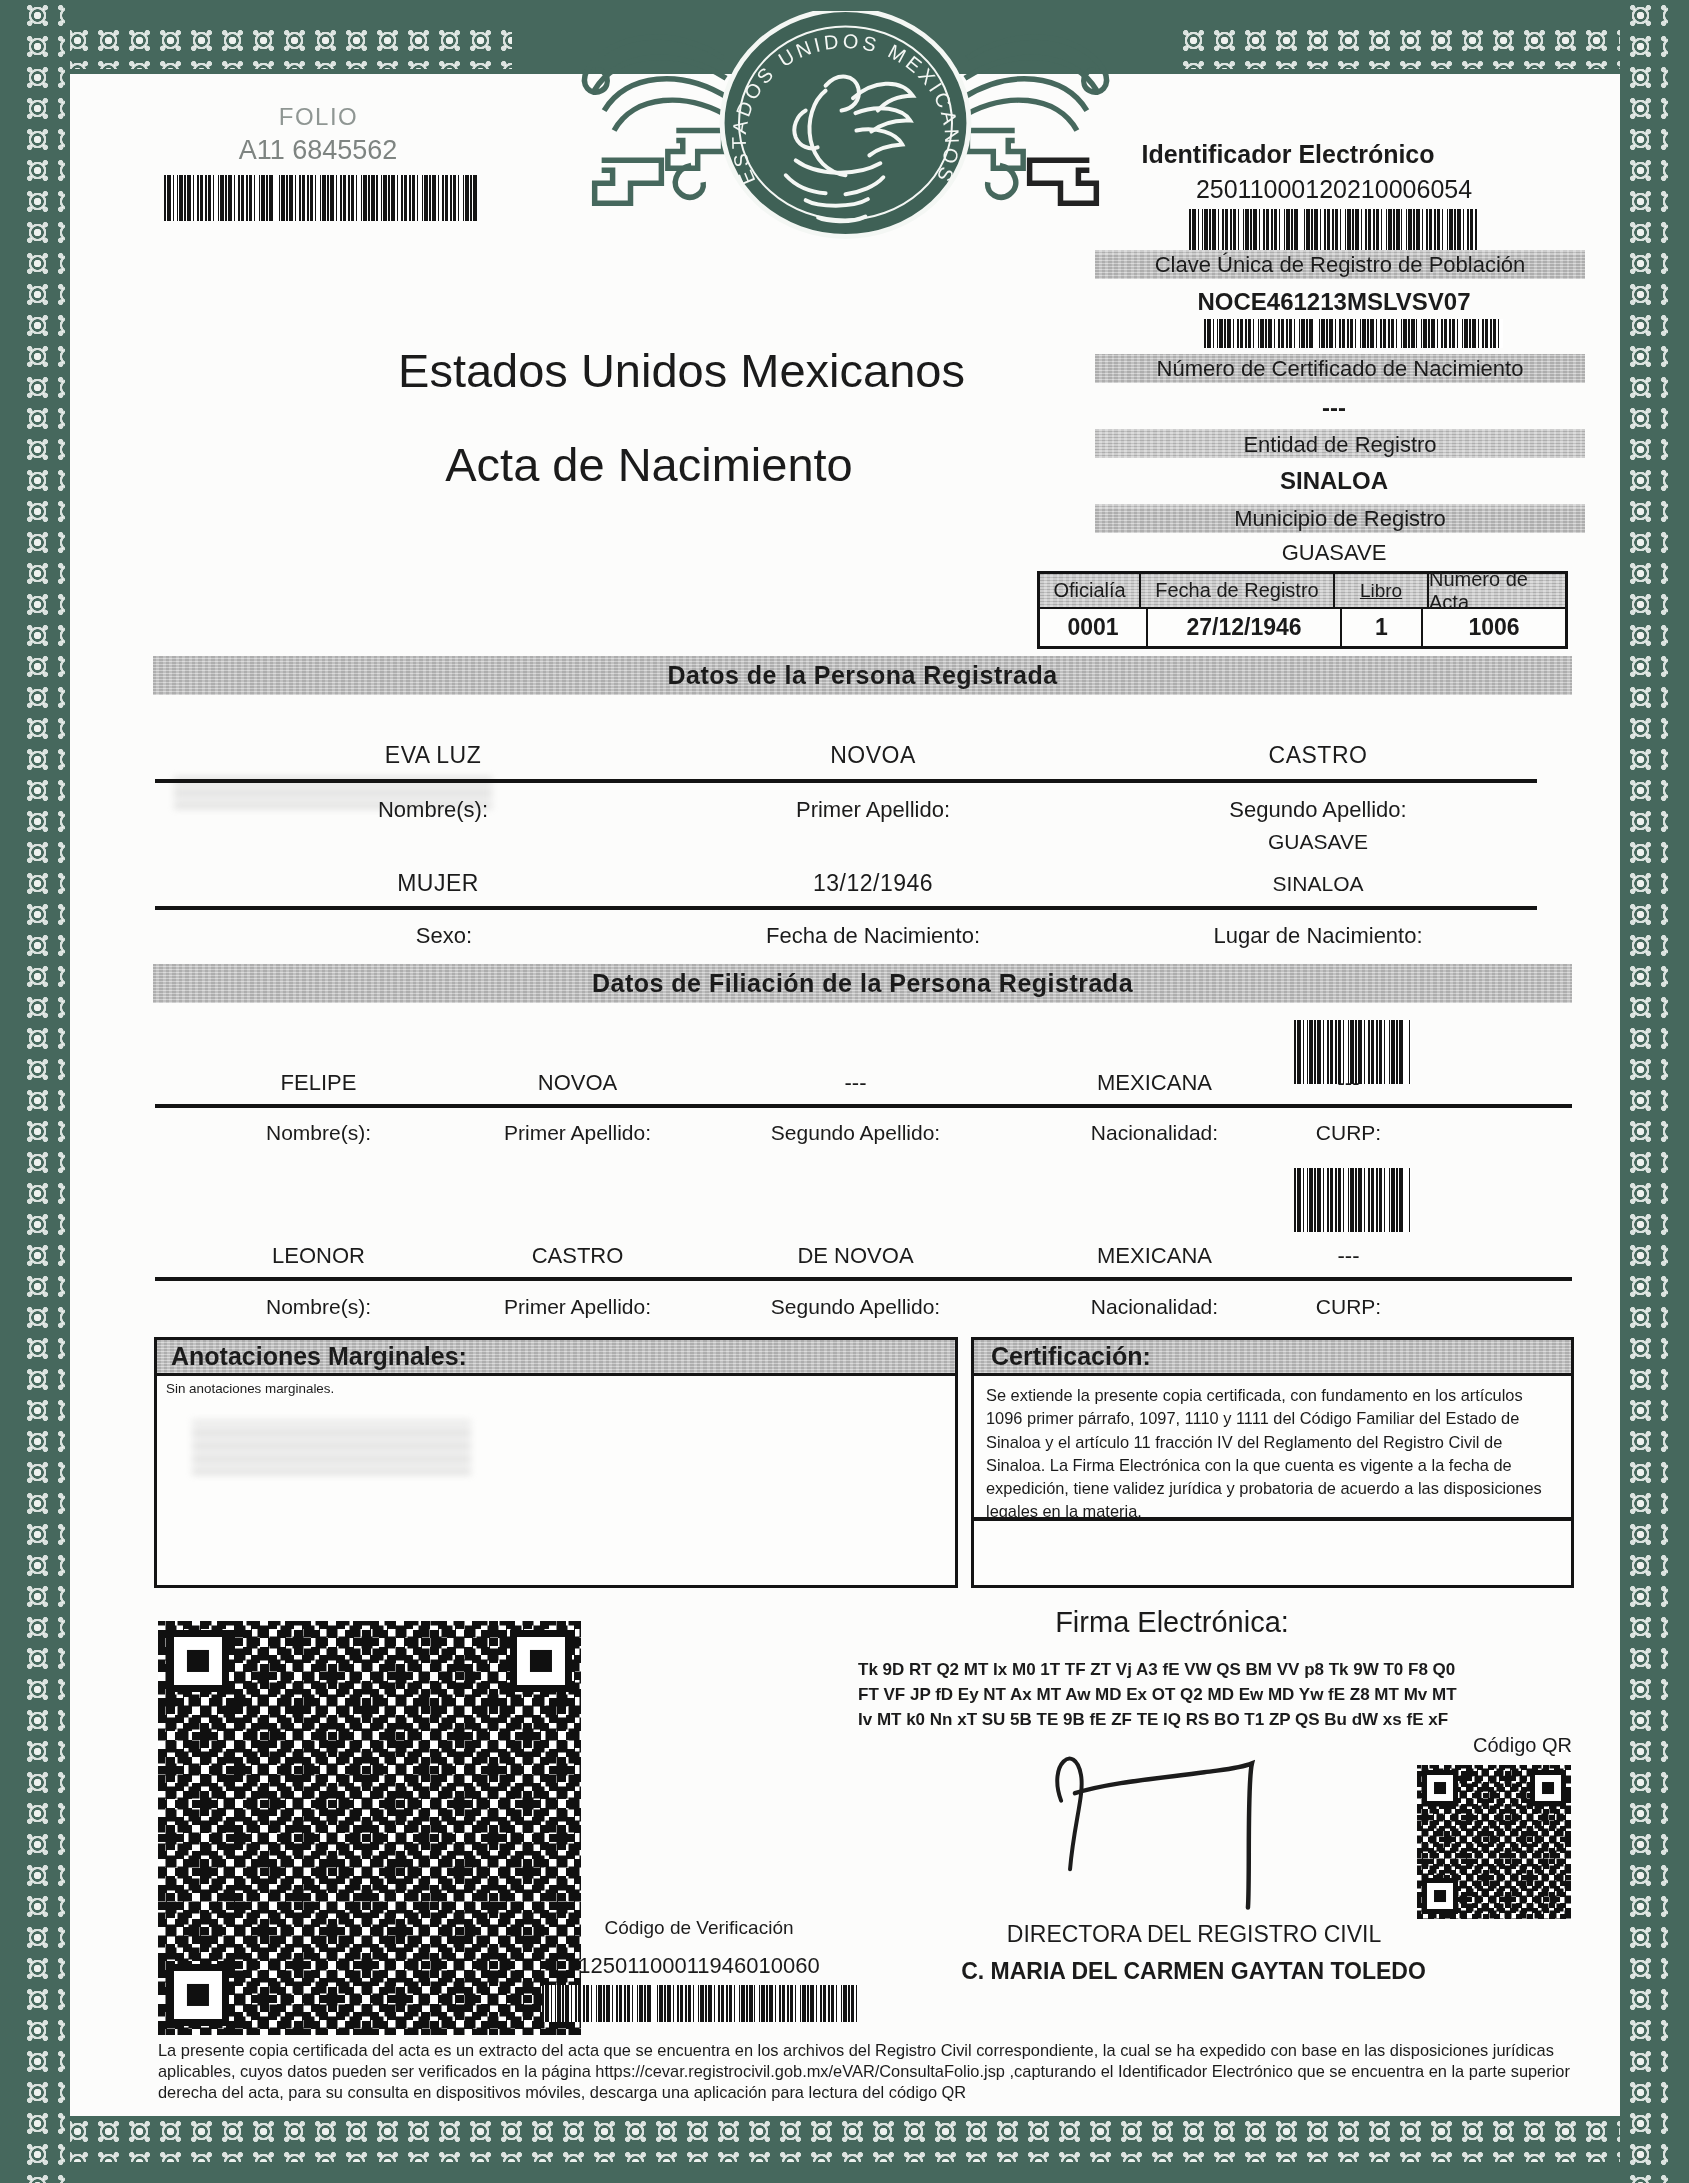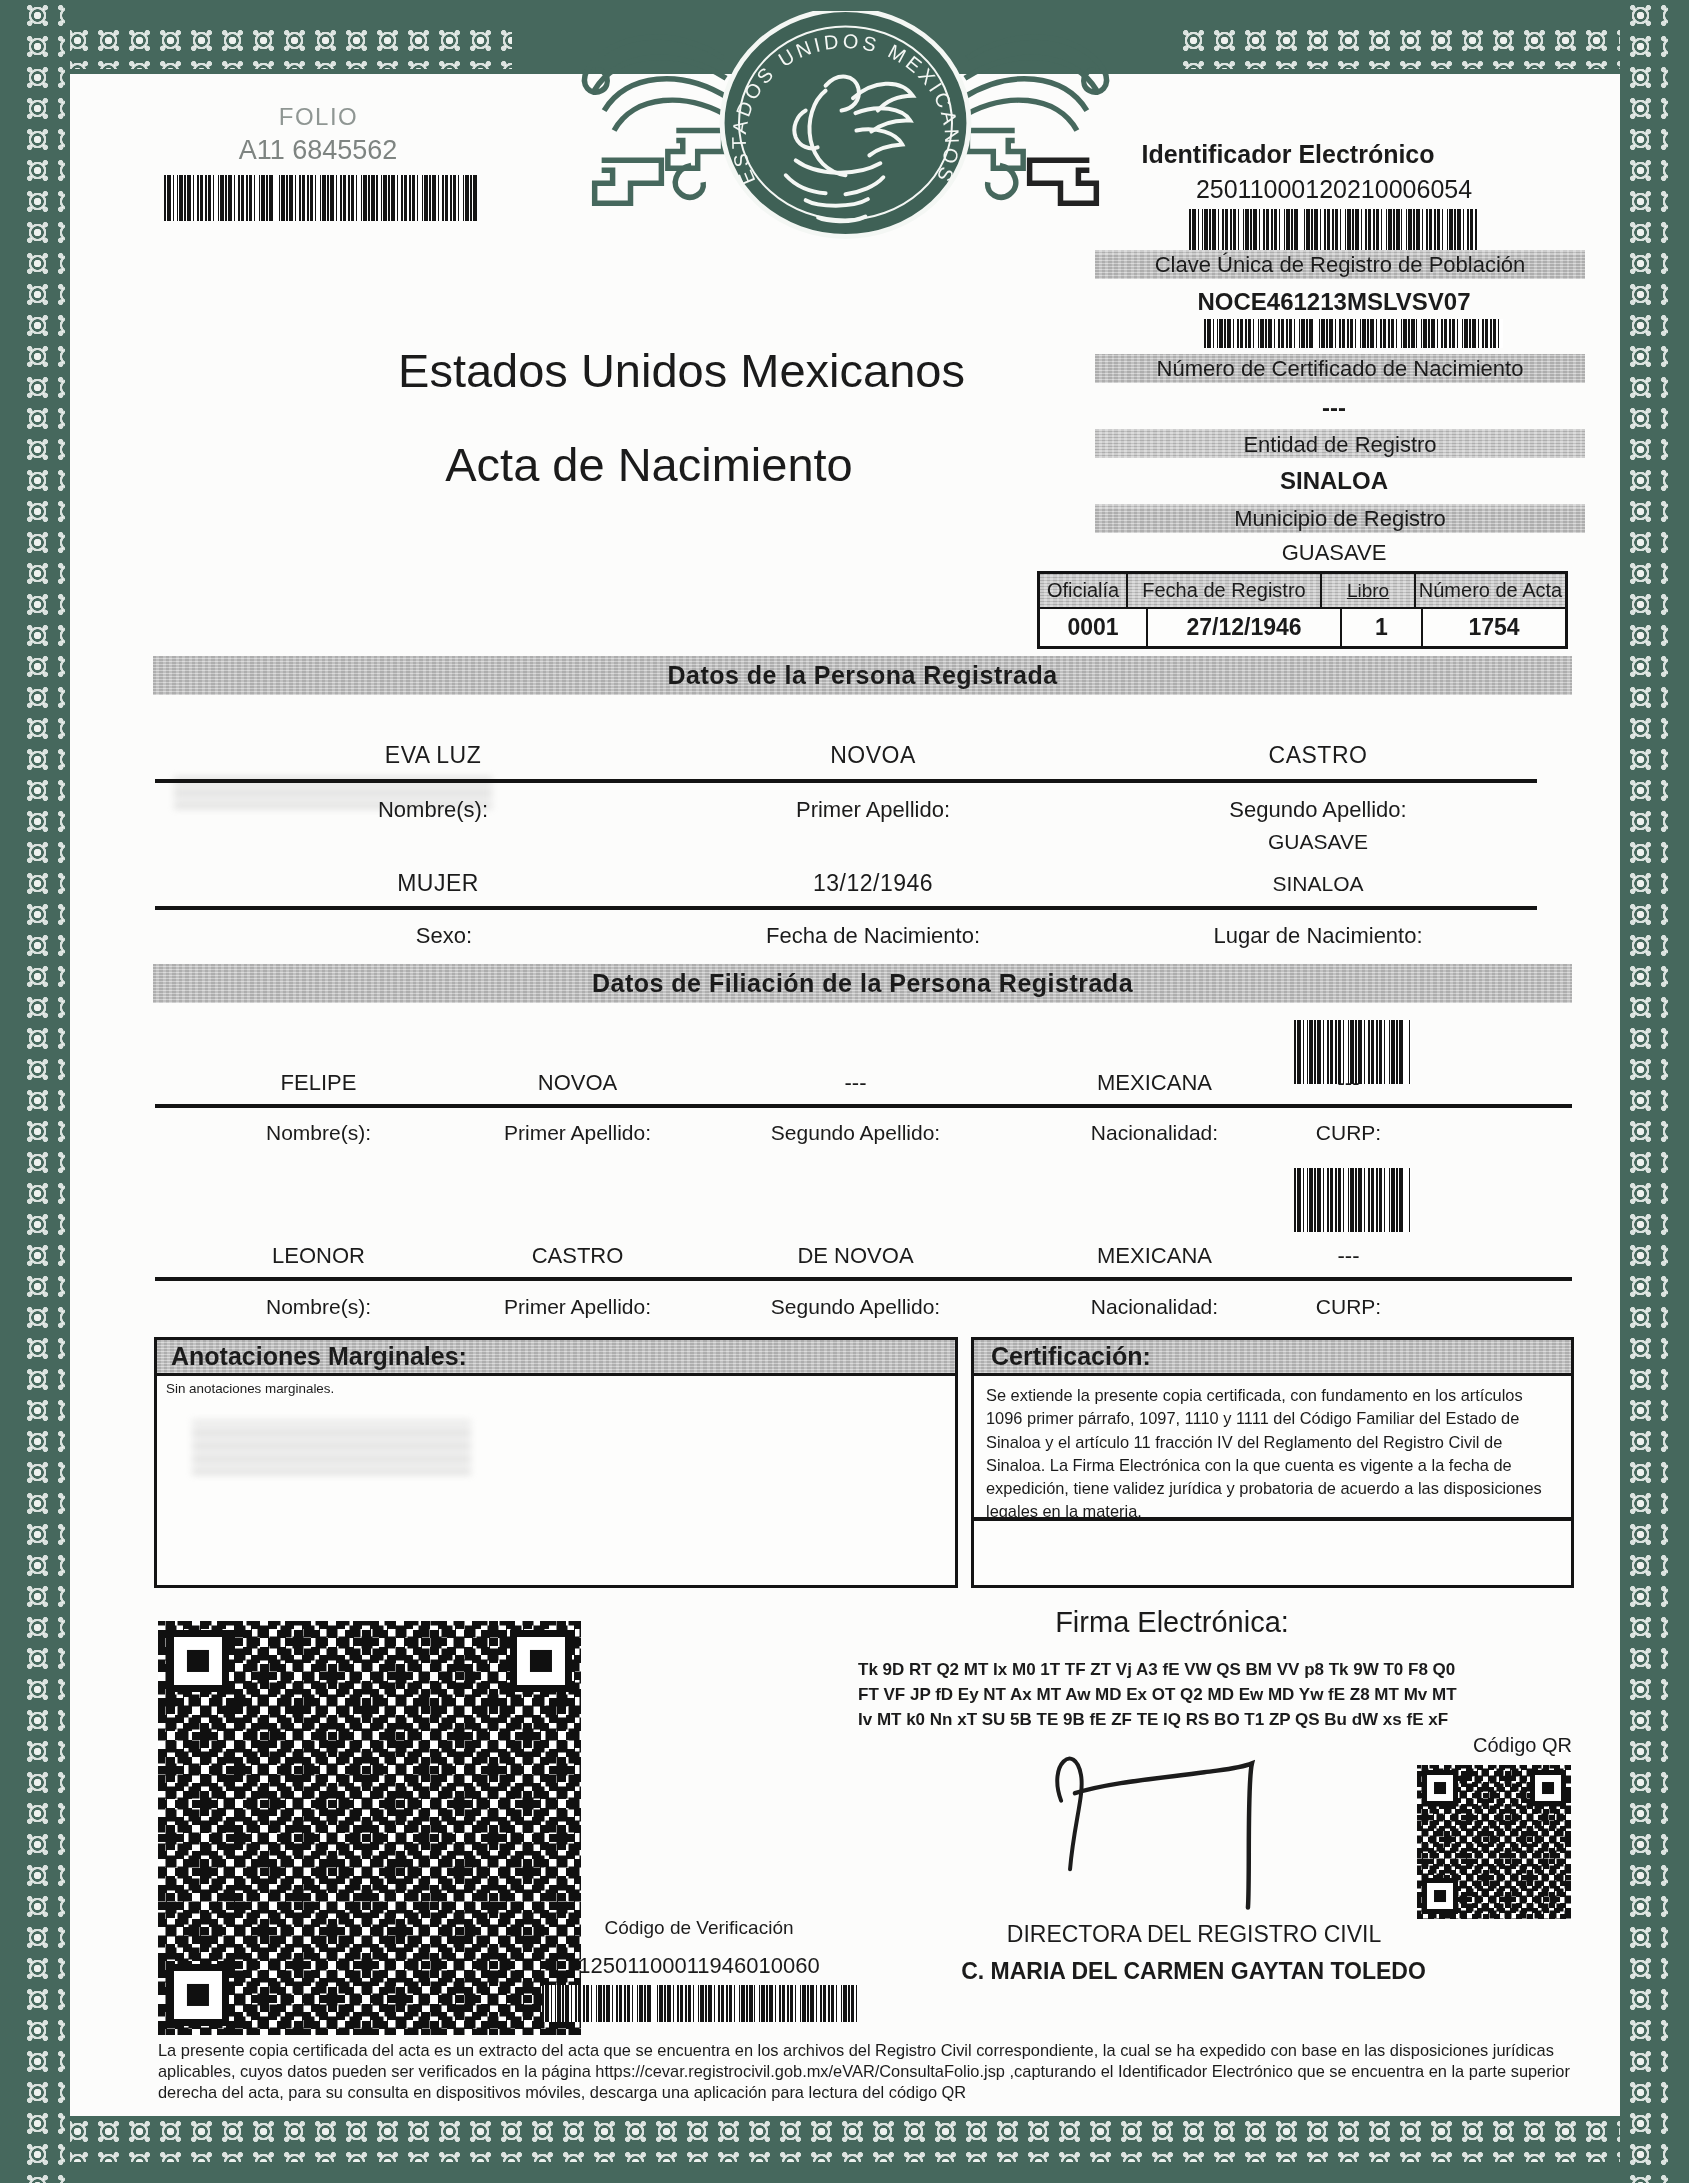--- a/index.html
+++ b/index.html
@@ -159,30 +159,30 @@
   </div>
   <div class="abs c" style="left:1085px;top:467px;width:498px;font-size:24px;font-weight:bold;">SINALOA</div>
 
   <div class="abs graybar" style="left:1095px;top:504px;width:490px;height:29px;">
     <span class="rightlbl">Municipio de Registro</span>
   </div>
   <div class="abs c" style="left:1085px;top:540px;width:498px;font-size:22px;">GUASAVE</div>
 
   <div class="abs box" style="left:1037px;top:571px;width:531px;height:78px;display:flex;flex-direction:column;">
     <div style="display:flex;height:33px;border-bottom:2.5px solid #141414;">
-      <div class="tcell graybar" style="width:88px;border-right:2.5px solid #141414;font-size:20px;">Oficialía</div>
+      <div class="tcell graybar" style="width:101px;border-right:2.5px solid #141414;font-size:20px;">Oficialía</div>
       <div class="tcell graybar" style="width:194px;border-right:2.5px solid #141414;font-size:20px;">Fecha de Registro</div>
       <div class="tcell graybar" style="width:94px;border-right:2.5px solid #141414;font-size:19px;text-decoration:underline;">Libro</div>
       <div class="tcell graybar" style="flex:1;font-size:20px;">Número de Acta</div>
     </div>
     <div style="display:flex;flex:1;">
       <div class="tcell" style="width:108px;border-right:2.5px solid #141414;font-size:23px;font-weight:bold;">0001</div>
       <div class="tcell" style="width:194px;border-right:2.5px solid #141414;font-size:23px;font-weight:bold;">27/12/1946</div>
       <div class="tcell" style="width:81px;border-right:2.5px solid #141414;font-size:23px;font-weight:bold;">1</div>
-      <div class="tcell" style="flex:1;font-size:23px;font-weight:bold;">1754</div>
+      <div class="tcell" style="flex:1;font-size:23px;font-weight:bold;">1006</div>
     </div>
   </div>
 
   <div class="abs graybar" style="left:153px;top:656px;width:1419px;height:39px;">
     <span class="sectionbar-title">Datos de la Persona Registrada</span>
   </div>
 
   <div class="abs smudge" style="left:174px;top:776px;width:318px;height:33px;"></div>
 
   <div class="abs c vals" style="left:259px;top:742px;width:348px;">EVA LUZ</div>

